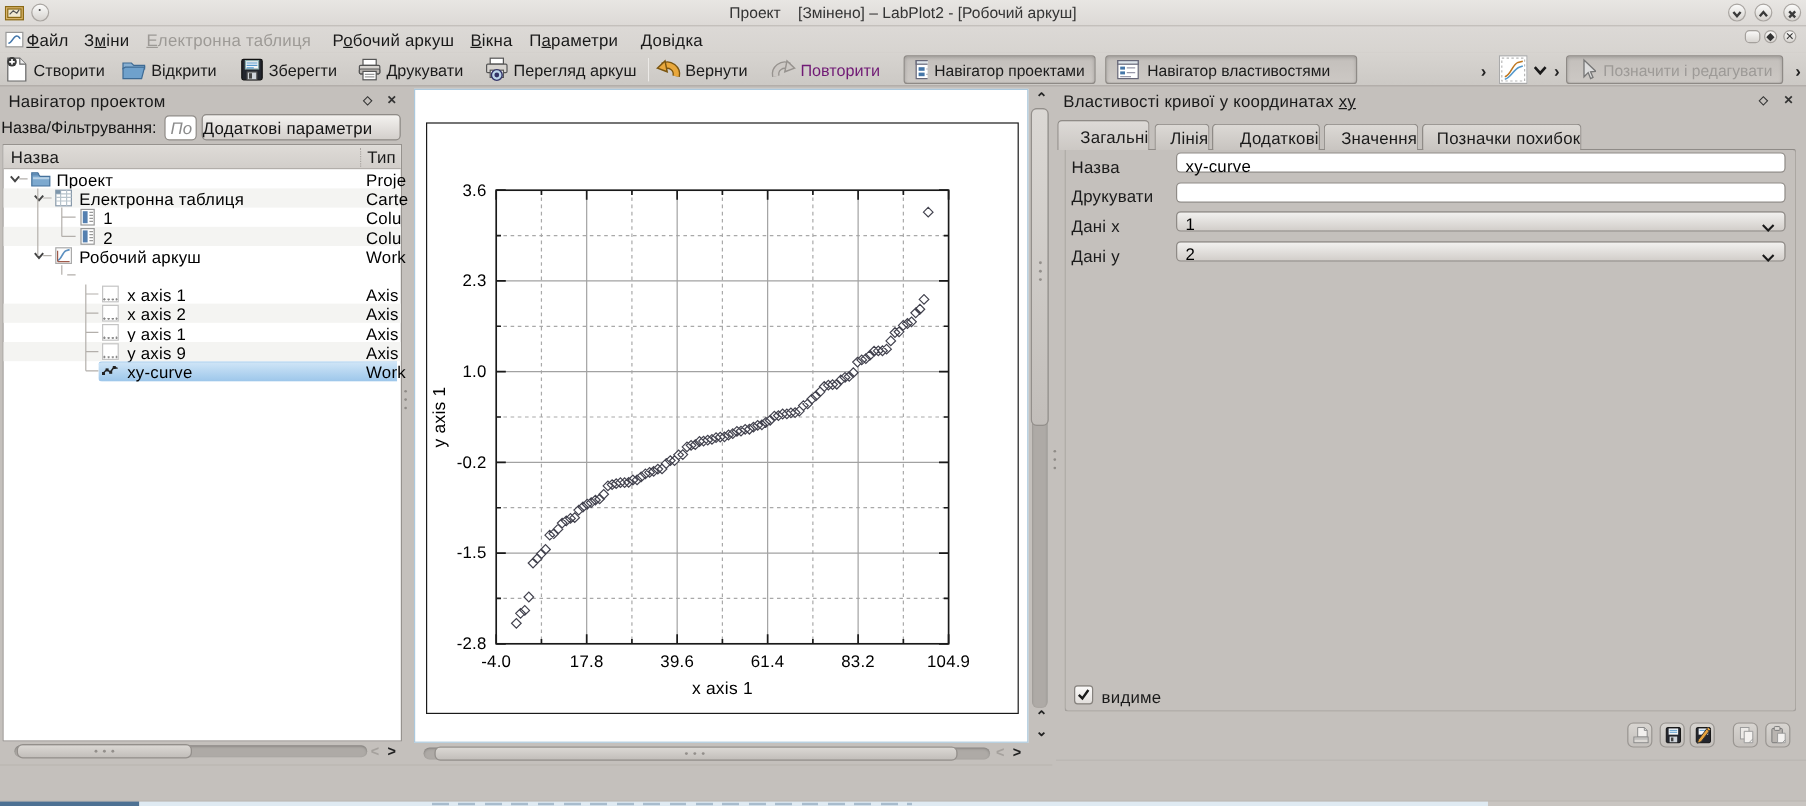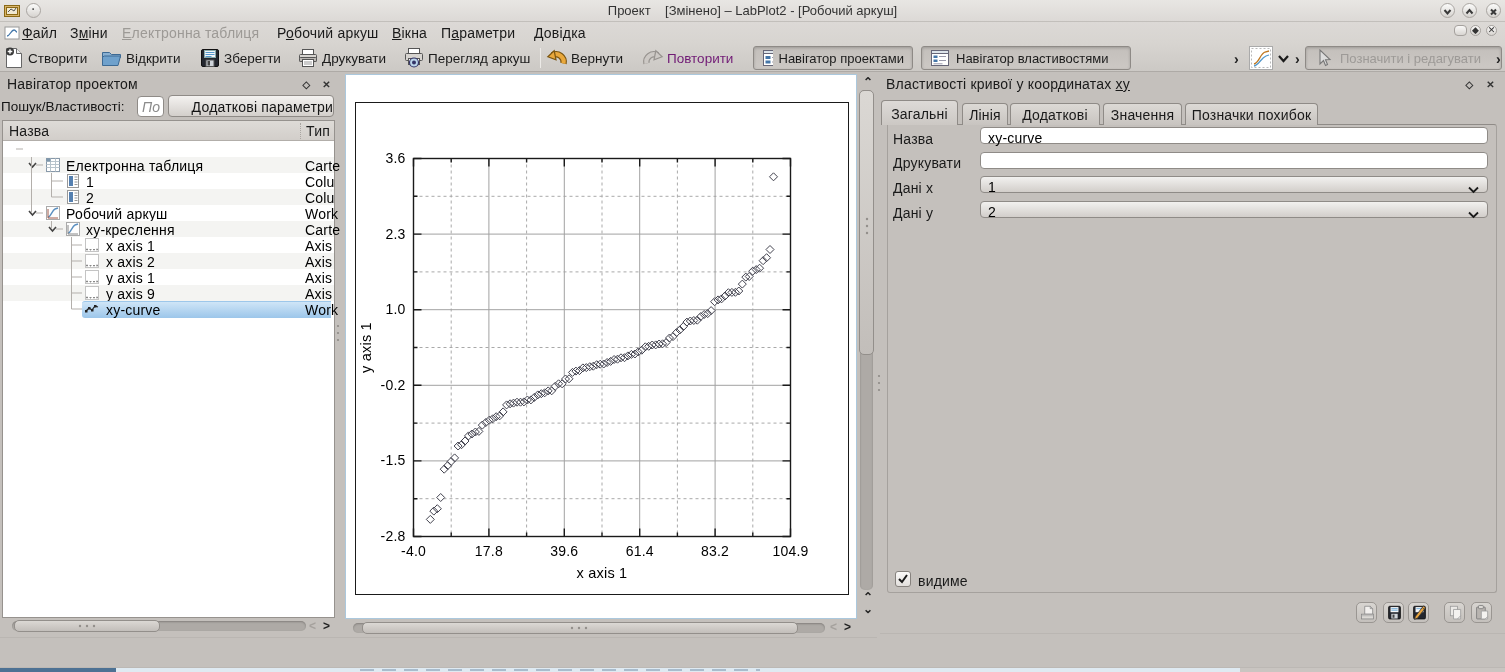--- a/index.html
+++ b/index.html
@@ -19,41 +19,41 @@
 .tb-item.dis{color:#701a75}
 .tb-sep{top:48px;width:1px;height:20px;background:#b3afab;border-right:1px solid #eceae7}
 .tb-toggle{top:46px;white-space:nowrap;height:24px;display:flex;align-items:center;gap:6px;padding:0 8px;font-size:13px;letter-spacing:0;color:#1b1b1b;background:linear-gradient(#c3bfbb,#ccc8c4);border:1px solid #8e8a86;border-radius:3px;box-shadow:inset 0 1px 3px rgba(0,0,0,.2)}
 .chev{top:51px;font-size:14px;color:#222;font-weight:bold}
 
 .dock-title{font-size:14px;color:#1a1a1a}
 .dock-btn{width:13px;height:13px;color:#333;font-size:10px;line-height:13px;text-align:center;font-weight:bold}
 
 #lbl-search{left:1px;top:99px;font-size:13.5px;letter-spacing:0}
 #search-box{left:137px;top:96px;width:27px;height:21px;background:#fff;border:1px solid #8f8b87;border-radius:4px;color:#8b8b8b;font-style:italic;font-size:14px;padding:2px 0 0 4px}
-#btn-addopt{left:168px;top:95px;width:166px;height:22px;background:linear-gradient(#f4f2f0,#d3cfcb);border:1px solid #8f8b87;border-radius:4px;text-align:right;font-size:14px;padding-top:3px}
+#btn-addopt{left:168px;top:95px;width:166px;height:22px;background:linear-gradient(#f4f2f0,#d3cfcb);border:1px solid #8f8b87;border-radius:4px;text-align:left;font-size:14px;padding-top:3px}
 #tree-frame{left:2px;top:120px;width:333px;height:498px;background:#fff;border:1px solid #96928e}
 #tree-header{left:0;top:0;width:331px;height:20px;background:linear-gradient(#dedbd7,#d2ceca);border-bottom:1px solid #b2aeaa}
 .hdr-label{top:2px;font-size:14px;color:#1a1a1a}
 .tree-row{left:0;width:331px;height:16px}
 .tree-row.alt{background:#f4f4f2}
 .tree-label{position:absolute;top:1px;font-size:14px;color:#000;white-space:nowrap}
 .tree-type{position:absolute;left:302px;top:1px;font-size:14px;color:#000;white-space:nowrap}
 #sel-row::before{content:"";position:absolute;left:79px;top:0;width:249px;height:16px;background:linear-gradient(#cfe5f7,#9cc6ea);border-top:1px solid #9dc7ea;border-radius:3px 0 0 3px}
 #sel-row span{z-index:1}
 .texp{position:absolute;top:4px;width:9px;height:9px}
 
 .sb-track-h{background:#aeaaa6;border-radius:5px;box-shadow:inset 0 1px 2px rgba(0,0,0,.25)}
 .sb-thumb-h{background:linear-gradient(#dbd8d4,#c2beba);border:1px solid #938f8b;border-radius:5px}
 .sb-arrow{font-size:12px;color:#222;font-weight:bold;line-height:12px}
 .sb-arrow.dis{color:#a5a19d}
 
 #view{left:345px;top:74px;width:512px;height:545px;background:#fff;border:1px solid #abc8dd}
 #page{left:355px;top:102px;width:494px;height:493px;background:#fff;border:1px solid #1a1a1a}
 
-.tab{top:103px;height:22px;background:linear-gradient(#dcd9d5,#c8c4c0);border:1px solid #8f8b87;border-bottom:none;border-radius:4px 4px 0 0;font-size:14px;text-align:center;padding-top:3px;color:#1a1a1a}
+.tab{top:103px;height:22px;background:linear-gradient(#dcd9d5,#c8c4c0);border:1px solid #8f8b87;border-bottom:none;border-radius:4px 4px 0 0;font-size:14px;text-align:right;padding-top:3px;color:#1a1a1a}
 .tab.active{top:100px;height:25px;background:linear-gradient(#dddad7,#ccc8c4);padding-top:5px}
 #rc-frame{left:887px;top:124px;width:610px;height:469px;border:1px solid #a5a19d;border-top:1px solid #8f8b87;border-radius:0 3px 3px 3px;background:#c4c0bc}
 .fld-label{font-size:14px;color:#1a1a1a}
 .txt-input{background:#fff;border:1px solid #8f8b87;border-radius:4px;font-size:14px;padding:2px 0 0 7px;color:#000}
 .combo{background:linear-gradient(#f2f1ef,#d2ceca);border:1px solid #8f8b87;border-radius:4px;font-size:14px;padding:2px 0 0 7px;color:#000}
 .combo .arr{position:absolute;right:8px;top:4px}
 #chk{left:895px;top:571px;width:16px;height:16px;background:linear-gradient(#fbfaf9,#e2dfdc);border:1px solid #86827e;border-radius:3px}
 .icon-btn{top:602px;width:21px;height:21px;overflow:hidden;background:linear-gradient(#d8d5d1,#c4c0bc);border:1px solid #9a9692;border-radius:5px}
 </style></head><body>
 
@@ -180,40 +180,52 @@
 <div class="abs chev" style="left:1234px">›</div>
 <div class="abs" style="left:1249px;top:46px;width:24px;height:24px;background:#fff;border:1px solid #aaa;box-shadow:inset 0 0 0 1px #fff"><svg width="22" height="22">
       <rect x="1.5" y="1.5" width="19" height="19" fill="none" stroke="#b8b8b8" stroke-dasharray="2 2"></rect>
       <path d="M4 17 C9 16 10 7 15 5 L19 4" stroke="#c07820" stroke-width="1.3" fill="none"></path>
       <path d="M4 19 C9 18 11 11 16 9 L19 8" stroke="#5599cc" stroke-width="1.3" fill="none"></path>
     </svg></div>
 <svg class="abs" style="left:1277px;top:54px" width="13" height="9">
     <path d="M2 2 L6.5 7 L11 2" stroke="#1a1a1a" stroke-width="2.2" fill="none"></path>
   </svg>
 <div class="abs chev" style="left:1295px">›</div>
-<div class="abs tb-toggle" style="left:1305px;width:197px;color:#9d9a97">
+<div class="abs tb-toggle" style="left:1305px;width:181px;color:#9d9a97">
     <svg width="20" height="20">
       <path d="M6 2 L6 16 L9.5 12.5 L11.5 17.5 L13.5 16.5 L11.5 11.8 L16 11.5 Z" fill="#ddd" stroke="#777" stroke-width="1.1"></path>
     </svg>
     <span>Позначити і редагувати</span>
   </div>
 <div class="abs chev" style="left:1496px">›</div>
 
 <div class="abs dock-title" style="left:7px;top:76px">Навігатор проектом</div>
 <div class="abs dock-btn" style="left:300px;top:78px">◇</div>
 <div class="abs dock-btn" style="left:320px;top:78px">✕</div>
-<div class="abs" id="lbl-search">Пошук/Властивості:</div>
+<div class="abs" id="lbl-search">Назва/Фільтрування:</div>
 <div class="abs" id="search-box">По</div>
 <div class="abs" id="btn-addopt">Додаткові параметри</div>
 <div class="abs" id="tree-frame">
   <div class="abs" id="tree-header">
     <div class="abs hdr-label" style="left:6px">Назва</div>
     <div class="abs hdr-label" style="left:303px">Тип</div>
     <div class="abs" style="left:297px;top:2px;height:16px;border-left:1px dotted #a9a5a1"></div>
   </div>
+  <div class="abs tree-row" style="top:20px">
+      <svg class="texp" style="left:5px">
+        <path d="M1 2 L4.5 6 L8 2" stroke="#444" stroke-width="1.6" fill="none"></path>
+      </svg>
+      <span style="position:absolute;left:22px;top:0"><svg width="18" height="16">
+          <path d="M1.5 4.5 h5.5 l1.5 1.5 h8 v8 h-15 z" fill="#7da9cf" stroke="#44719b"></path>
+          <path d="M2.5 7.5 h13.5" stroke="#b8d2e6" stroke-width="1.6"></path>
+          <path d="M1.5 4.5 v-1.5 h5 l1 1.5" fill="#7da9cf" stroke="#44719b"></path>
+        </svg></span>
+      <span class="tree-label" style="left:44px">Проект</span>
+      <span class="tree-type">Proje</span>
+    </div>
   <div class="abs tree-row alt" style="top:36px">
       <svg class="texp" style="left:25px">
         <path d="M1 2 L4.5 6 L8 2" stroke="#444" stroke-width="1.6" fill="none"></path>
       </svg>
       <span style="position:absolute;left:42px;top:0"><svg width="16" height="16">
           <rect x="1.5" y="1.5" width="13" height="13" fill="#fff" stroke="#8899aa"></rect>
           <path d="M1.5 4.5h13M1.5 7.5h13M1.5 10.5h13M5.5 1.5v13M10.5 1.5v13" stroke="#b8c4cc"></path>
           <rect x="1.5" y="1.5" width="4" height="3" fill="#7d96ab"></rect>
         </svg></span>
       <span class="tree-label" style="left:63px">Електронна таблиця</span>
@@ -241,32 +253,20 @@
       <svg class="texp" style="left:25px">
         <path d="M1 2 L4.5 6 L8 2" stroke="#444" stroke-width="1.6" fill="none"></path>
       </svg>
       <span style="position:absolute;left:42px;top:0"><svg width="16" height="16">
           <rect x="1.5" y="1.5" width="13" height="13" fill="#fdfdfd" stroke="#aaa"></rect>
           <path d="M3 12 C6 12 7 5 10 4 L13 3" stroke="#5a8fc0" stroke-width="1.4" fill="none"></path>
           <path d="M3 13h10M3 13v-9" stroke="#a05a4a"></path>
         </svg></span>
       <span class="tree-label" style="left:63px">Робочий аркуш</span>
       <span class="tree-type">Work</span>
-    </div>
-  <div class="abs tree-row alt" style="top:100px">
-      <svg class="texp" style="left:45px">
-        <path d="M1 2 L4.5 6 L8 2" stroke="#444" stroke-width="1.6" fill="none"></path>
-      </svg>
-      <span style="position:absolute;left:62px;top:0"><svg width="16" height="16">
-          <rect x="1.5" y="1.5" width="13" height="13" fill="#fdfdfd" stroke="#aaa"></rect>
-          <path d="M3 12 C6 12 7 5 10 4 L13 3" stroke="#5a8fc0" stroke-width="1.4" fill="none"></path>
-          <path d="M3 13h10M3 13v-9" stroke="#888"></path>
-        </svg></span>
-      <span class="tree-label" style="left:83px">xy-креслення</span>
-      <span class="tree-type">Carte</span>
     </div>
   <div class="abs tree-row" style="top:116px">
       <span style="position:absolute;left:81px;top:0"><svg width="16" height="16">
           <rect x="1.5" y="1.5" width="13" height="13" fill="#fff" stroke="#c4c4c4"></rect>
           <path d="M2 12.5 h12" stroke="#888" stroke-dasharray="2 1.5"></path>
           <path d="M3 13.5 v-2 M6.5 13.5 v-1.5 M10 13.5 v-1.5 M13 13.5 v-2" stroke="#888"></path>
         </svg></span>
       <span class="tree-label" style="left:103px">x axis 1</span>
       <span class="tree-type">Axis</span>
     </div>

